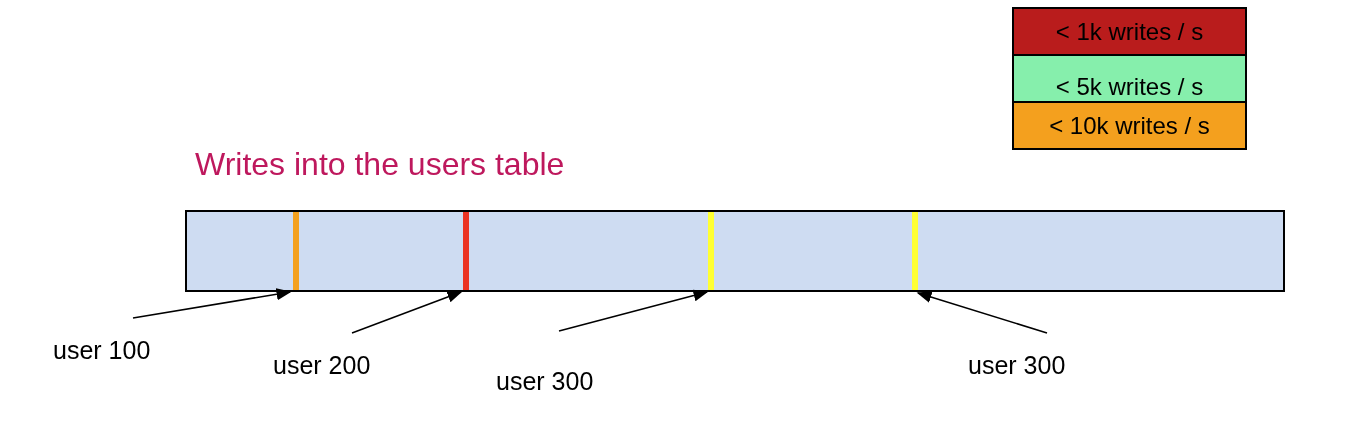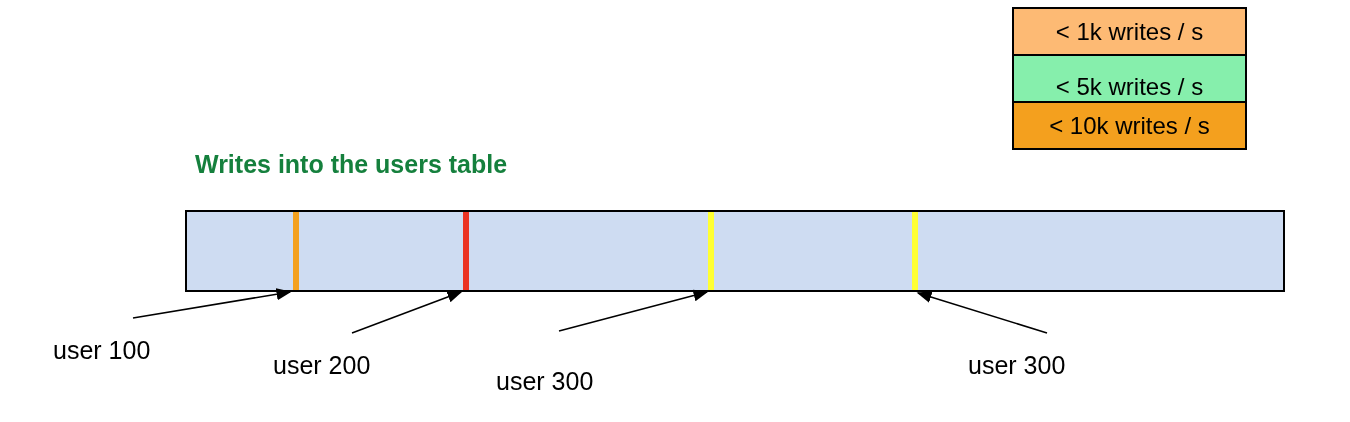--- a/index.html
+++ b/index.html
@@ -6,23 +6,22 @@
   .canvas{
     position:relative;
     width:1350px;height:422px;
     background:#ffffff;
     font-family:"Liberation Sans", sans-serif;
     color:#000;
     overflow:hidden;
   }
   .title{
     position:absolute;left:195px;top:150px;
-    font-size:25px;line-height:28px;color:#15803d;
+    font-size:32px;line-height:28px;color:#be185d;
     white-space:nowrap;
-    font-weight:bold;
   }
   .bar{
     position:absolute;left:185px;top:210px;
     width:1100px;height:82px;
     box-sizing:border-box;
     border:2px solid #000;
   }
   .marker{
     position:absolute;top:0;bottom:0;width:6px;
   }
@@ -49,21 +48,21 @@
     pointer-events:none;
   }
 </style>
 </head>
 <body>
 
 <div class="canvas">
   <div class="title">Writes into the users table</div>
 
   <div class="legend" id="legend">
-      <div class="legend-row" style="background: #fdba74;">
+      <div class="legend-row" style="background: #b91c1c;">
         <span>&lt; 1k writes / s</span>
       </div>
       <div class="legend-row" style="background: #86efac; align-items: flex-end;">
         <span>&lt; 5k writes / s</span>
       </div>
       <div class="legend-row" style="background: rgb(244, 160, 30);">
         <span>&lt; 10k writes / s</span>
       </div>
     </div>
 

